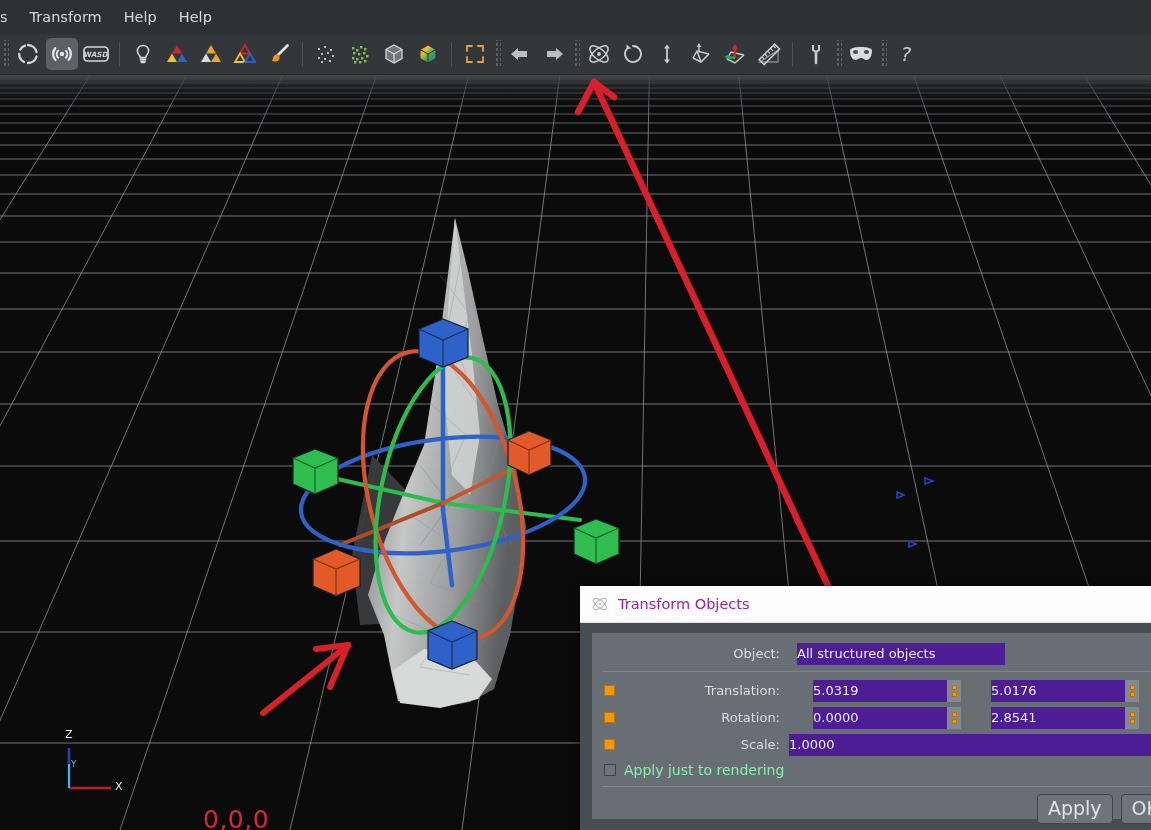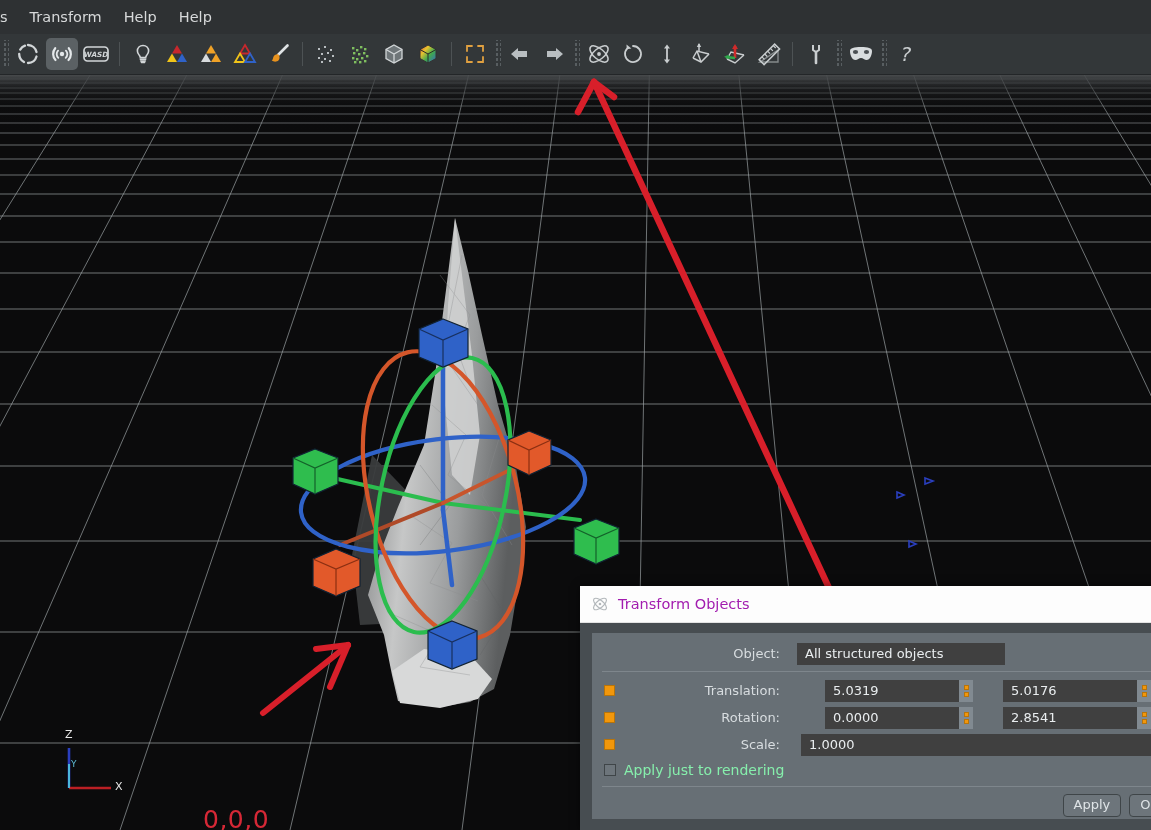--- a/index.html
+++ b/index.html
@@ -132,31 +132,30 @@
     background: #f2970b;
     border: 1px solid #b8740a;
     margin-left: 8px; margin-right: 0;
     flex: 0 0 auto;
   }
   .row-label {
     color: #d8dde0; font-size: 13px;
     text-align: right;
     width: 145px;
     margin-left: 20px;
-    margin-right: 21px;
+    margin-right: 9px;
     flex: 0 0 auto;
     white-space: nowrap;
   }
   .field {
-    background: #404040;
+    background: #4c1d95;
     height: 22px;
     color: #e9edef;
     font-size: 13px;
     display: flex; align-items: center;
-    padding-left: 8px;
     flex: 0 0 auto;
     position: relative;
   }
   .field.num { width: 134px; margin-left: 24px; }
   .field.num.last { width: 140px; }
   .field.wide { width: 208px; }
   .field.full { width: 404px; }
   .spin {
     width: 14px; height: 22px; flex: 0 0 auto;
     display: flex; flex-direction: column;
@@ -186,21 +185,21 @@
   .btn-row {
     display: flex; justify-content: flex-end;
     align-items: center;
     padding-right: 10px; margin-top: 7px; gap: 8px;
   }
   .btn {
     background: #6d757b;
     border: 1px solid #3f4548;
     border-radius: 4px;
     color: #dfe4e7;
-    font-size: 13px;
+    font-size: 19px;
     padding: 3px 10px 4px 10px;
     line-height: 1.1;
   }
   .obj-label {
     color: #d8dde0; font-size: 13px;
     text-align: right; width: 145px;
     margin-left: 39px; margin-right: 17px;
     flex: 0 0 auto;
   }
 </style>

